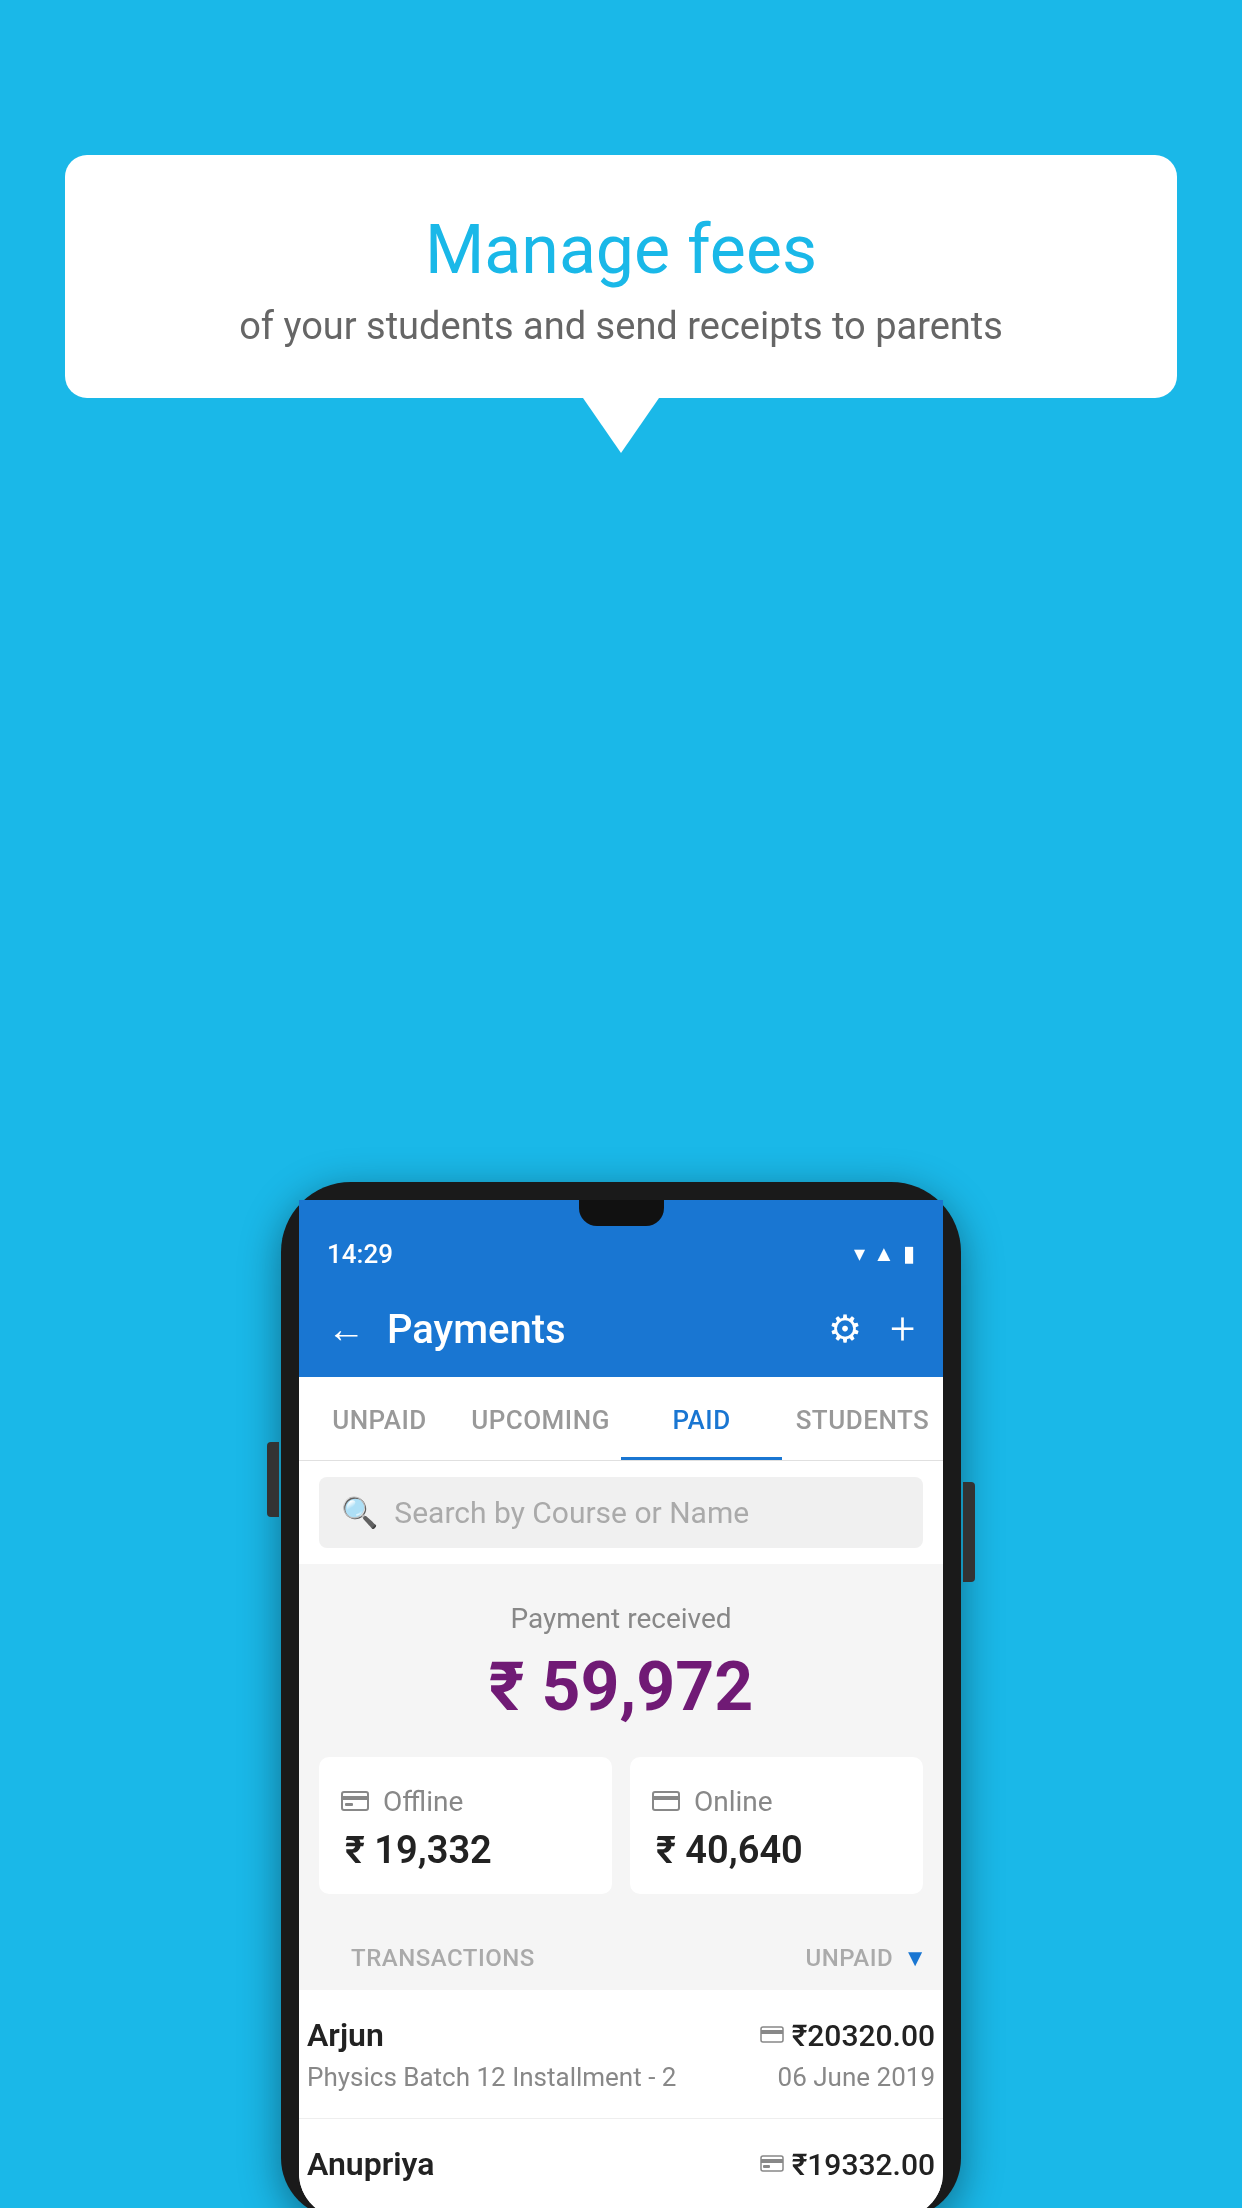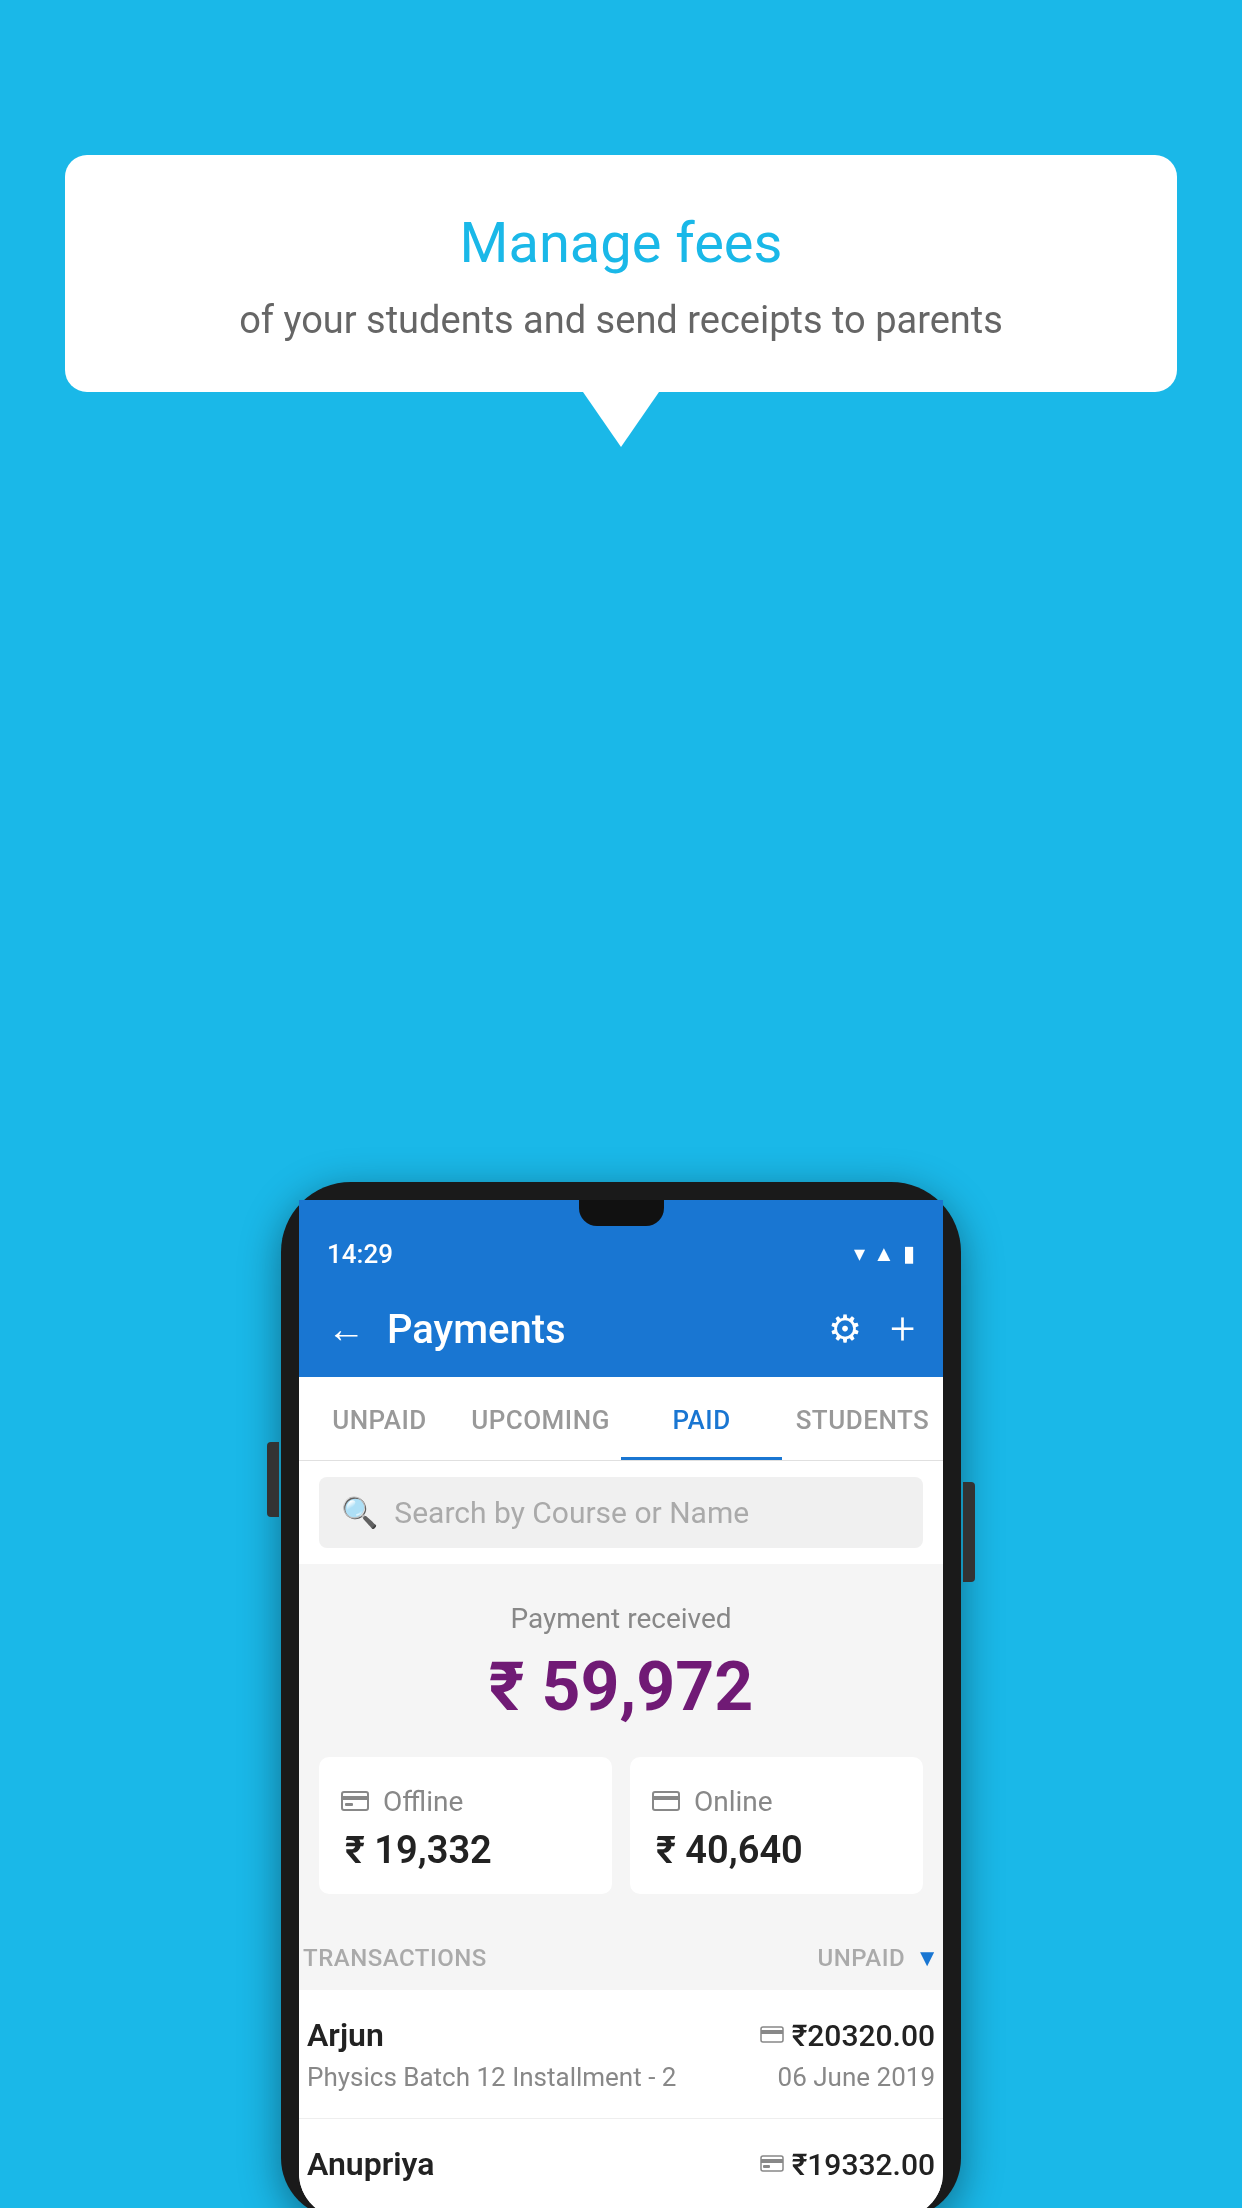--- a/index.html
+++ b/index.html
@@ -26,24 +26,24 @@
 
     .speech-bubble {
       background: white;
       border-radius: 22px;
       padding: 55px 60px 50px;
       text-align: center;
       width: 100%;
     }
 
     .speech-bubble-title {
-      font-size: 56px;
+      font-size: 68px;
       color: #1ab8e8;
       font-weight: 400;
-      margin-bottom: 22px;
+      margin-bottom: 14px;
     }
 
     .speech-bubble-subtitle {
       font-size: 38px;
       color: #666;
       font-weight: 400;
     }
 
     .speech-bubble-arrow {
       width: 0;
@@ -262,22 +262,23 @@
       font-weight: 600;
       color: #222;
       padding-left: 4px;
     }
 
     
     .transactions-header {
       display: flex;
       align-items: center;
       justify-content: space-between;
-      padding: 22px 4px 18px;
+      padding: 22px 16px 18px;
       background: #f5f5f5;
+      margin-left: 36px;
     }
 
     .transactions-label {
       font-size: 24px;
       font-weight: 500;
       color: #aaa;
       letter-spacing: 0.5px;
     }
 
     .filter-container {

